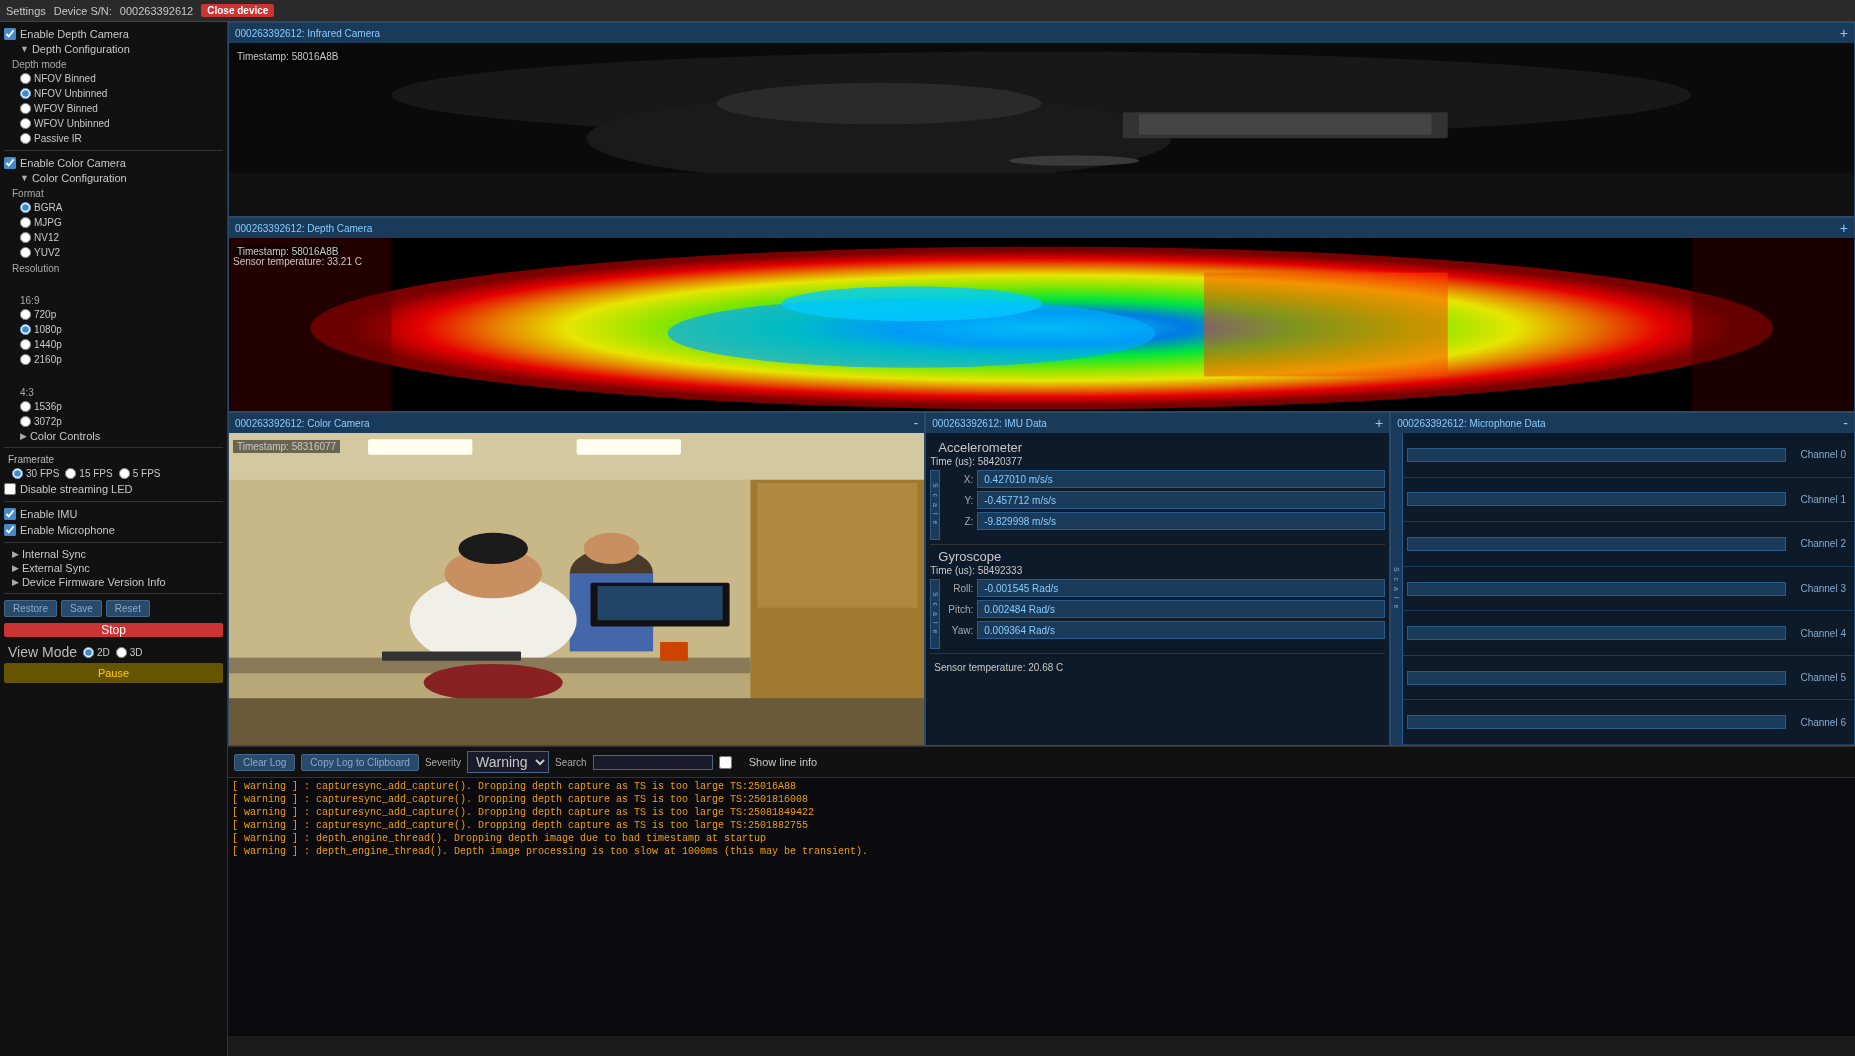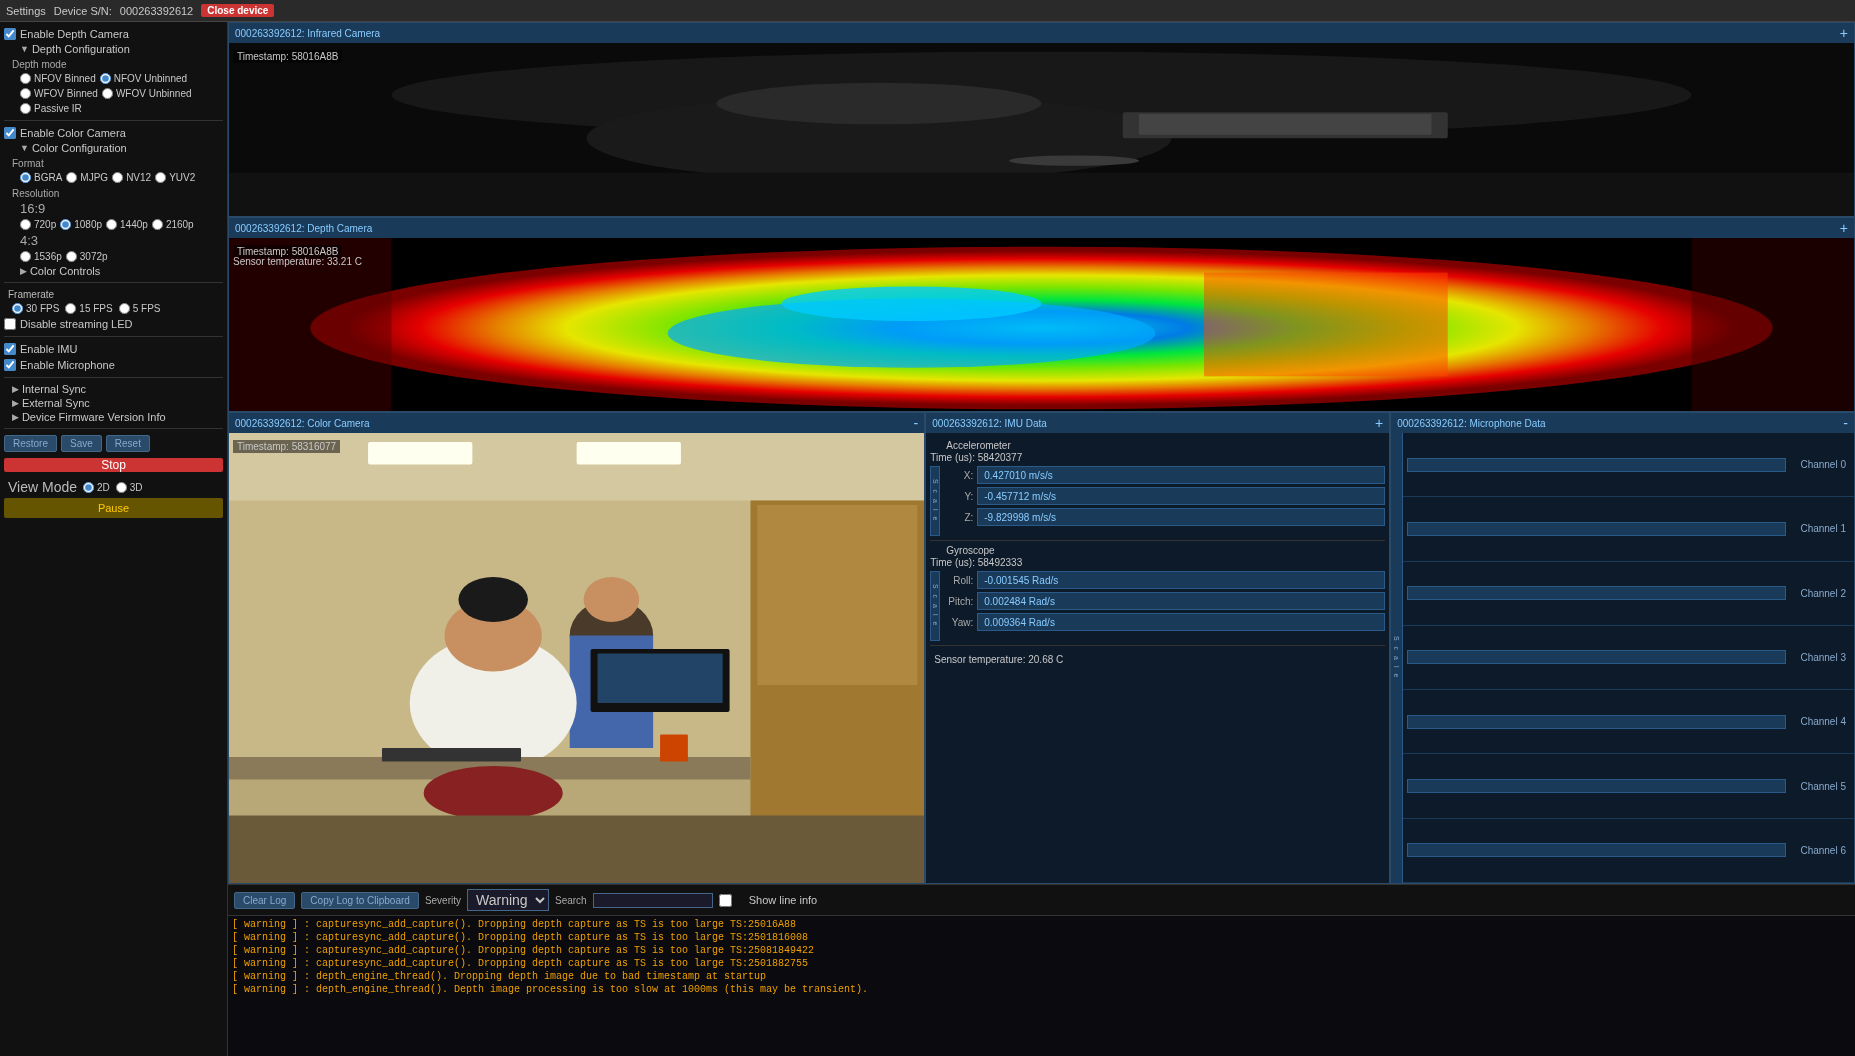--- a/index.html
+++ b/index.html
@@ -82,33 +82,35 @@
       font-size: 10px;
       padding: 3px 0 1px 8px;
     }
 
     .radio-group {
       display: flex;
       flex-wrap: wrap;
       gap: 4px;
       padding-left: 16px;
       margin: 2px 0;
+      flex-direction: column;
     }
     .radio-row {
       display: flex;
       align-items: center;
       gap: 3px;
     }
     .radio-row input[type=radio] { accent-color: #4488cc; width: 11px; height: 11px; cursor: pointer; }
     .radio-label { font-size: 10px; color: #c8c8c8; }
 
     .resolution-label {
       color: #aaa;
-      font-size: 13px;
+      font-size: 10px;
       padding: 1px 0 1px 16px;
+      margin-top: 19px;
     }
 
     .divider { height: 1px; background: #333; margin: 4px 0; }
 
     .framerate-label {
       color: #bbb;
       font-size: 10px;
       padding: 2px 0 1px 4px;
     }
 
@@ -234,21 +236,21 @@
       flex-direction: column;
       overflow: hidden;
     }
 
     .imu-content {
       flex: 1;
       padding: 4px;
       overflow-y: auto;
     }
 
-    .imu-section-title { color: #c8c8c8; font-size: 10px; margin: 3px 0 1px 16px; }
+    .imu-section-title { color: #c8c8c8; font-size: 13px; margin: 3px 0 1px 8px; }
     .imu-time { color: #c8c8c8; font-size: 10px; margin-bottom: 3px; }
     .imu-scale-bar {
       width: 8px;
       background: #1a3a5a;
       border: 1px solid #2a5a8a;
       display: flex;
       flex-direction: column;
       justify-content: center;
       align-items: center;
       font-size: 7px;
@@ -419,21 +421,21 @@
       display: grid;
       grid-template-columns: 1fr;
       height: 390px;
       flex-shrink: 0;
       border-radius: 10px;
     }
 
     .video-grid-bottom {
       display: grid;
       grid-template-columns: 3fr 2fr 2fr;
-      height: 472px;
+      height: 334px;
       flex-shrink: 0;
     }
 
     .full-wh { width: 100%; height: 100%; }
   </style>
 </head>
 <body>
 
 <div class="header">
   <span class="header-title">Settings</span>

